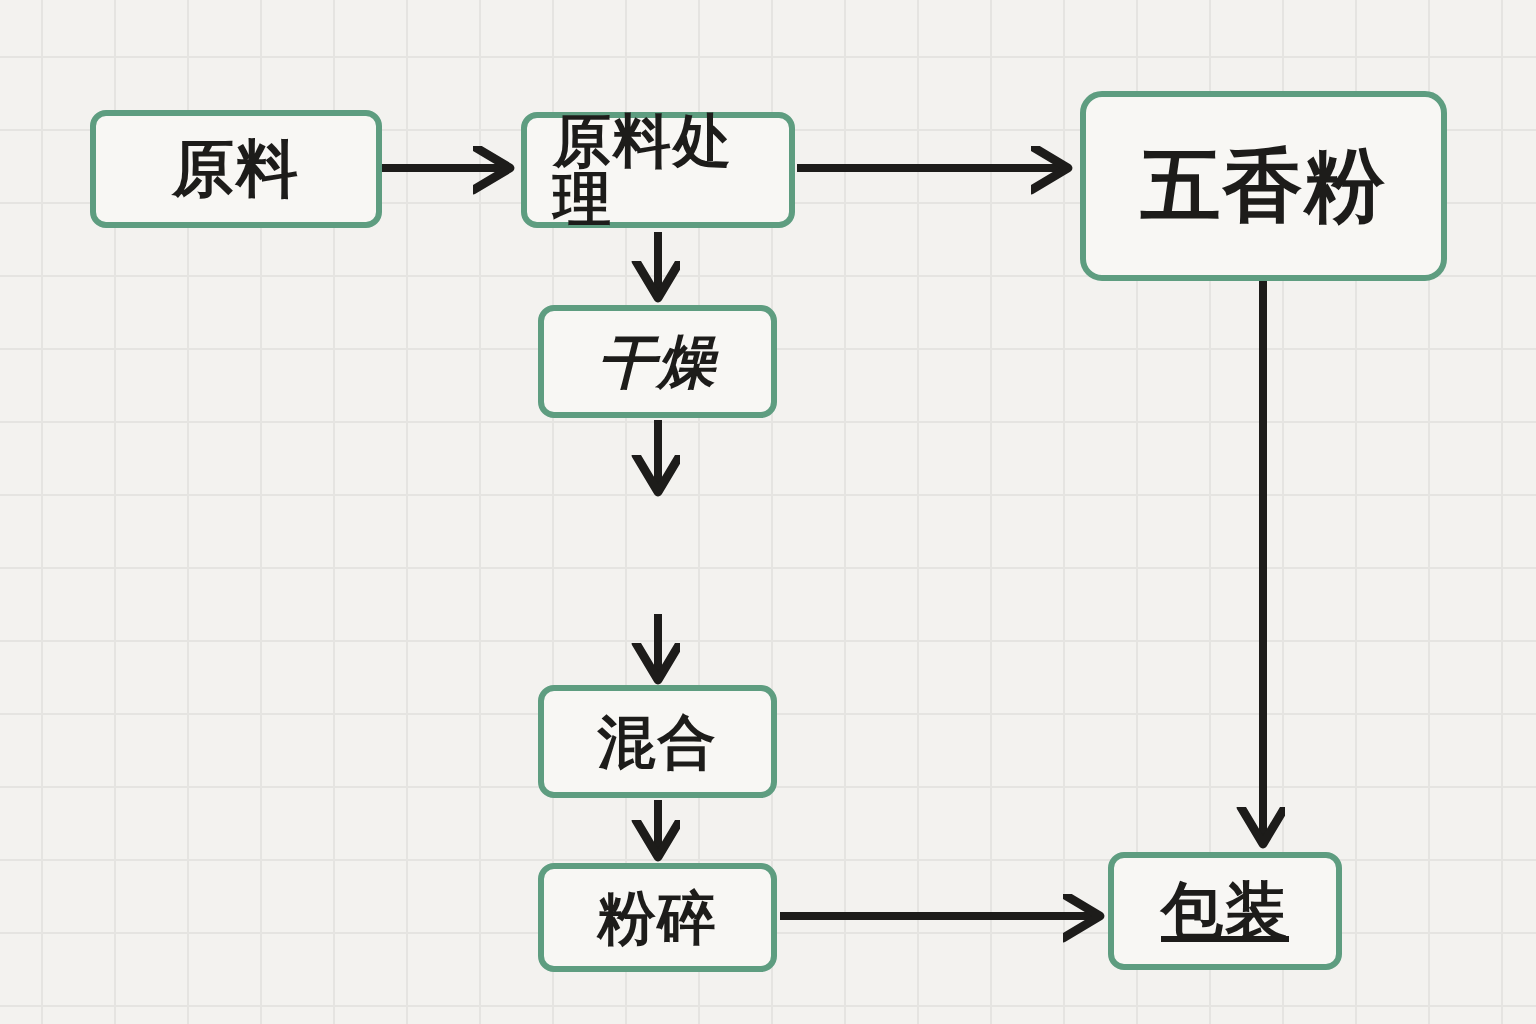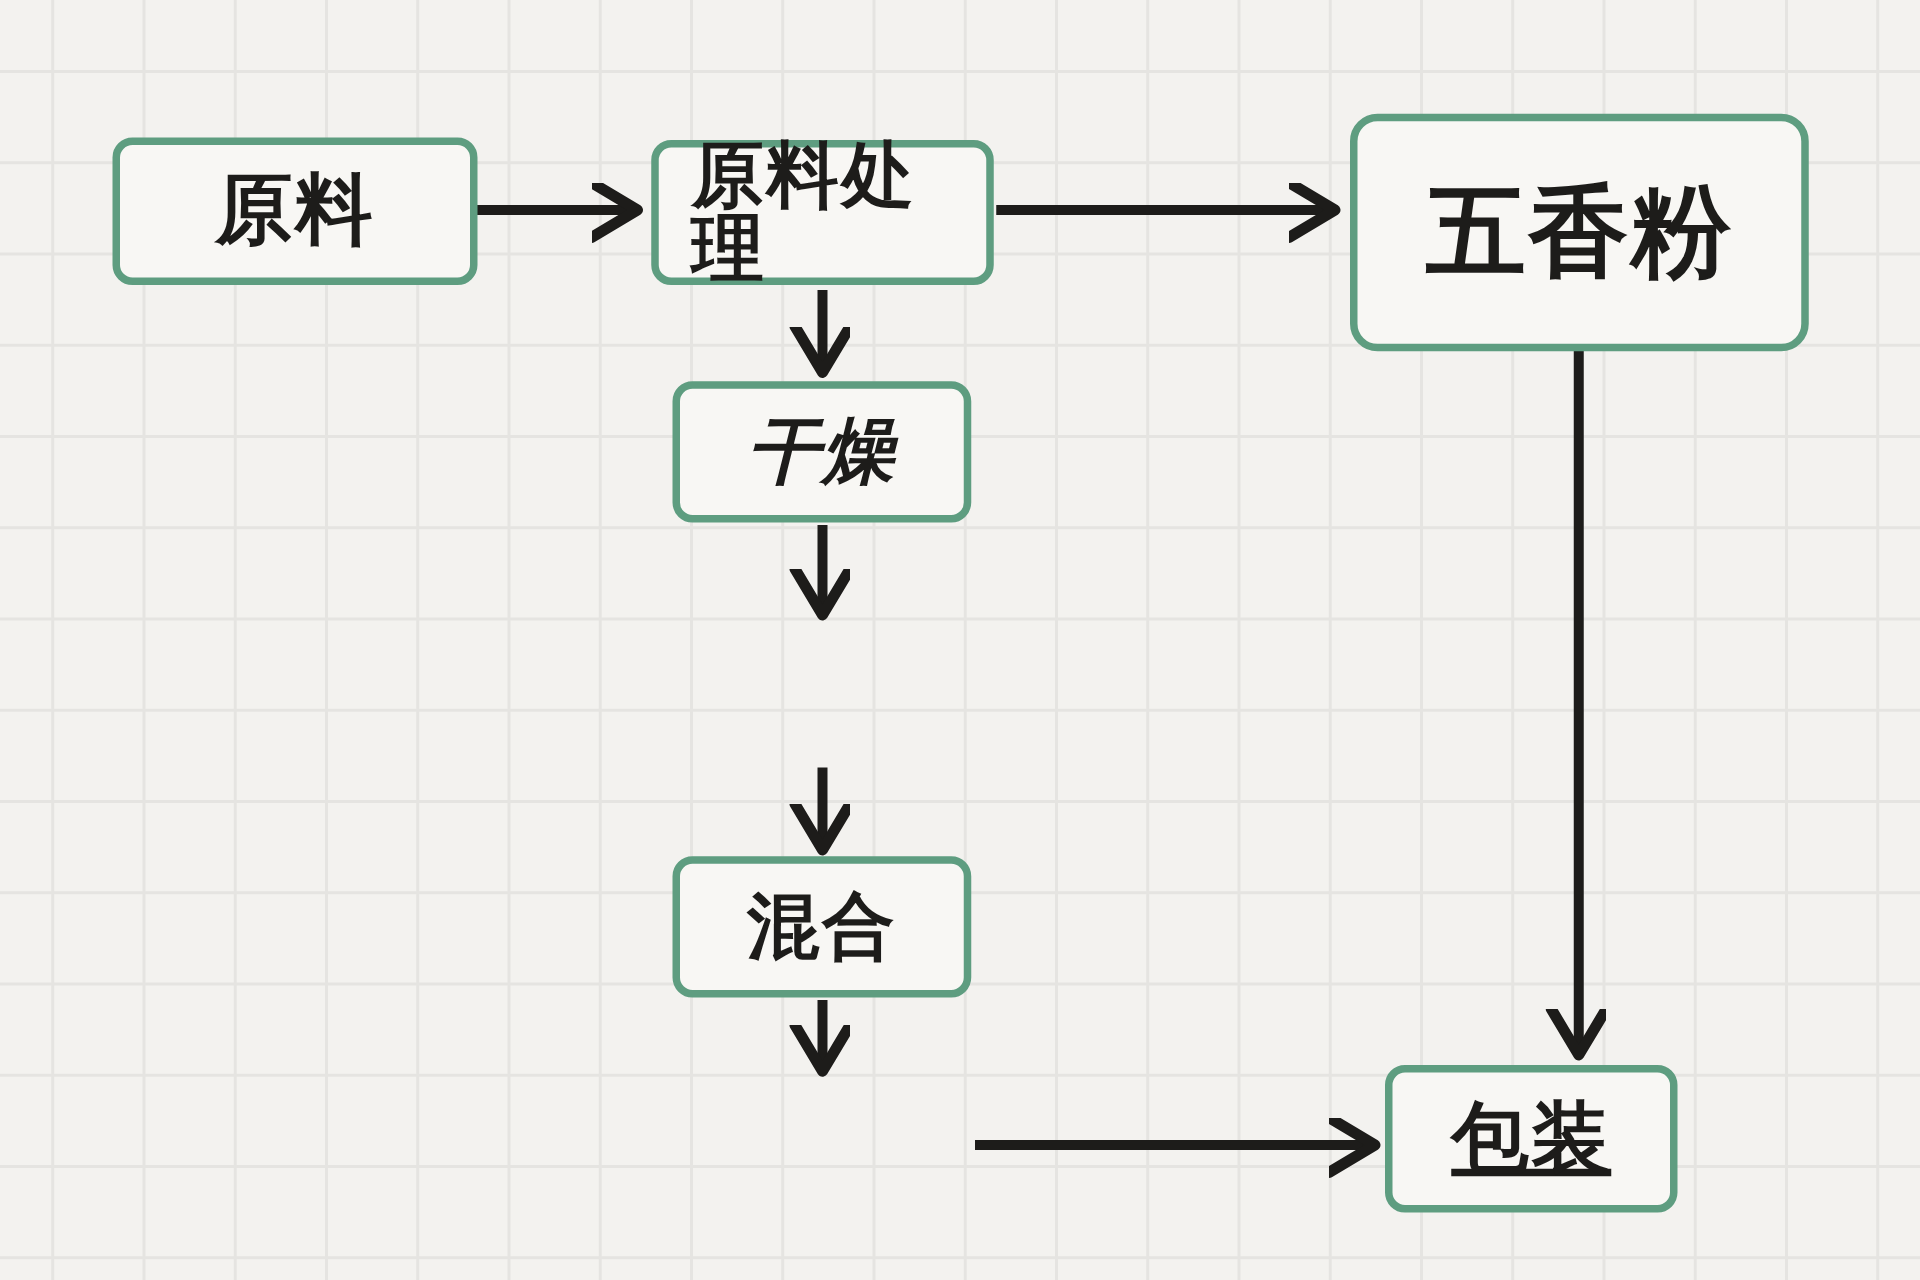--- a/index.html
+++ b/index.html
@@ -104,18 +104,21 @@
 
   <div class="node node-drying">
     <span>干燥</span>
   </div>
 
 
   <div class="node node-mixing">
     <span>混合</span>
   </div>
 
+  <div class="node node-crushing">
+    <span>粉碎</span>
+  </div>
 
   <div class="node node-packaging">
     <span>包装</span>
   </div>
 
 </div>
 
 </body></html>

